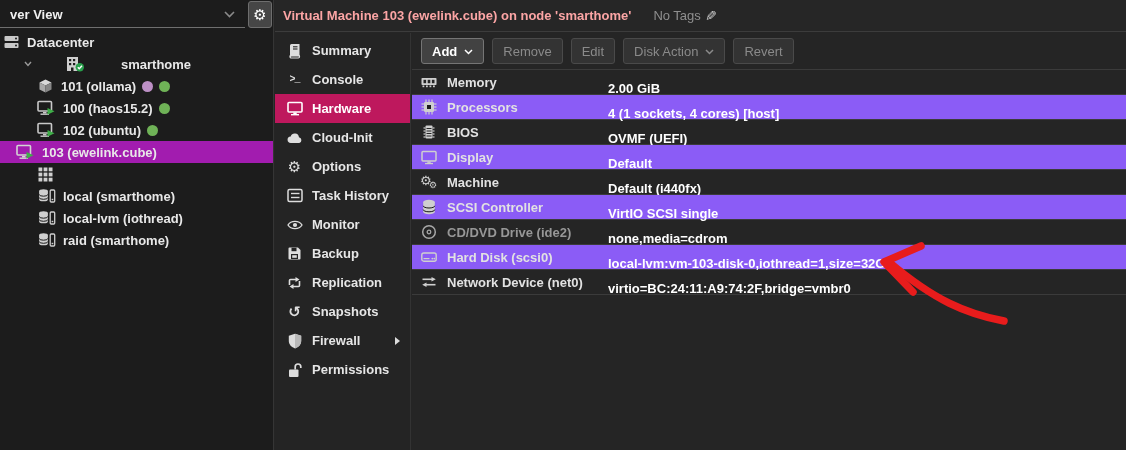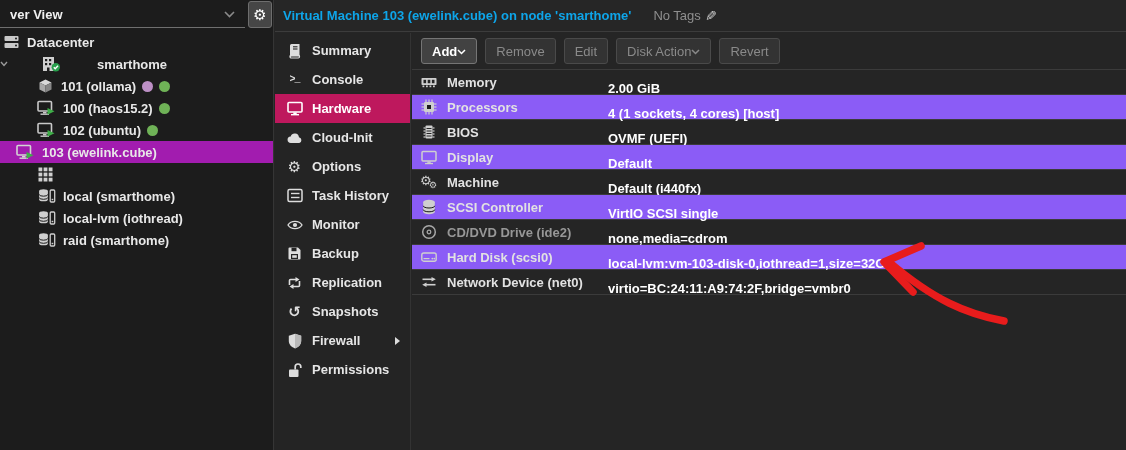--- a/index.html
+++ b/index.html
@@ -16,50 +16,50 @@
                border-bottom:1px solid #6f6f6f;display:flex;align-items:center;
                font-weight:700;color:#f0f0f0;padding-left:10px;cursor:pointer;}
   .view-caret{position:absolute;right:10px;top:10px;color:#8a8a8a;}
   .gearbtn{position:absolute;left:248px;top:1px;width:24px;height:27px;box-sizing:border-box;
            background:#464646;border:1px solid #6e6e6e;border-radius:3px;
            display:flex;align-items:center;justify-content:center;color:#fff;font-size:15px;cursor:pointer;}
   .tree{position:absolute;top:31px;left:0;right:0;}
   .trow{height:22px;display:flex;align-items:center;font-weight:600;color:#e8e8e8;
         white-space:nowrap;cursor:pointer;}
   .trow.sel{background:#a21caf;padding-left:15px;}
-  .lv0{padding-left:2px;} .lv1{padding-left:0;gap:29px;} .lv2{padding-left:36px;}
+  .lv0{padding-left:2px;} .lv1{padding-left:24px;gap:29px;} .lv2{padding-left:36px;}
   .ticon{width:19px;height:16px;display:inline-flex;align-items:center;justify-content:center;margin-right:6px;flex:none;}
   .ticon.wide{width:21px;}
   .tcaret{width:10px;margin-right:2px;color:#9a9a9a;display:inline-flex;flex:none;}
   .dot{width:11px;height:11px;border-radius:50%;margin-left:6px;flex:none;}
   .dot.green{background:#6fb257;} .dot.purple{background:#bd90c5;}
 
   
   .titlebar{position:absolute;left:275px;top:0;right:0;height:32px;box-sizing:border-box;
             background:#262626;border-bottom:1px solid #3c3c3c;display:flex;align-items:center;padding-left:8px;}
-  .vm-title{font-weight:700;color:#0ea5e9;}
+  .vm-title{font-weight:700;color:#fca5a5;}
   .no-tags{color:#8f8f8f;margin-left:22px;}
   .pencil{color:#cfcfcf;margin-left:4px;transform:scaleX(-1);font-size:14px;cursor:pointer;}
 
   .menu{position:absolute;left:275px;top:33px;width:136px;bottom:0;background:#242424;
         border-right:1px solid #333;box-sizing:border-box;padding-top:3px;}
   .mitem{height:29px;display:flex;align-items:center;padding:0 10px 0 11px;gap:9px;
          font-weight:600;color:#e6e6e6;cursor:pointer;white-space:nowrap;}
   .mitem.sel{background:#be185d;color:#fff;}
   .micon{width:17px;height:16px;display:inline-flex;align-items:center;justify-content:center;flex:none;color:#ddd;}
   .mitem.sel .micon{color:#fff;}
   .subarrow{margin-left:auto;width:0;height:0;border-left:5px solid #ddd;
             border-top:4px solid transparent;border-bottom:4px solid transparent;}
   .term{font-family:"Liberation Mono",monospace;font-weight:700;font-size:10px;color:#ddd;letter-spacing:-1px;}
 
   .main{position:absolute;left:412px;top:33px;right:0;bottom:0;background:#252525;}
   .toolbar{height:37px;box-sizing:border-box;border-bottom:1px solid #3b3b3b;
            display:flex;align-items:center;padding-left:9px;gap:8px;}
   .btn{height:26px;box-sizing:border-box;padding:0 10px;border-radius:3px;display:flex;
-       align-items:center;font-size:13px;cursor:pointer;}
+       align-items:center;gap:7px;font-size:13px;cursor:pointer;}
   .btn.on{background:#424242;border:1px solid #757575;color:#fff;font-weight:700;}
   .btn.off{background:#333;border:1px solid #4a4a4a;color:#8a8a8a;font-weight:400;cursor:default;}
   .bcaret{display:inline-flex;margin-top:2px;}
 
   .hrow{height:25px;box-sizing:border-box;display:flex;align-items:center;position:relative;
         padding-left:8px;border-bottom:1px solid #3b3b3b;cursor:pointer;}
   .hrow.alt{background:#8b5cf6;}
   .hicon{width:18px;height:16px;display:inline-flex;align-items:center;justify-content:center;
          color:#cfcfcf;flex:none;}
   .hlabel{margin-left:9px;font-weight:600;color:#e2e2e2;}

